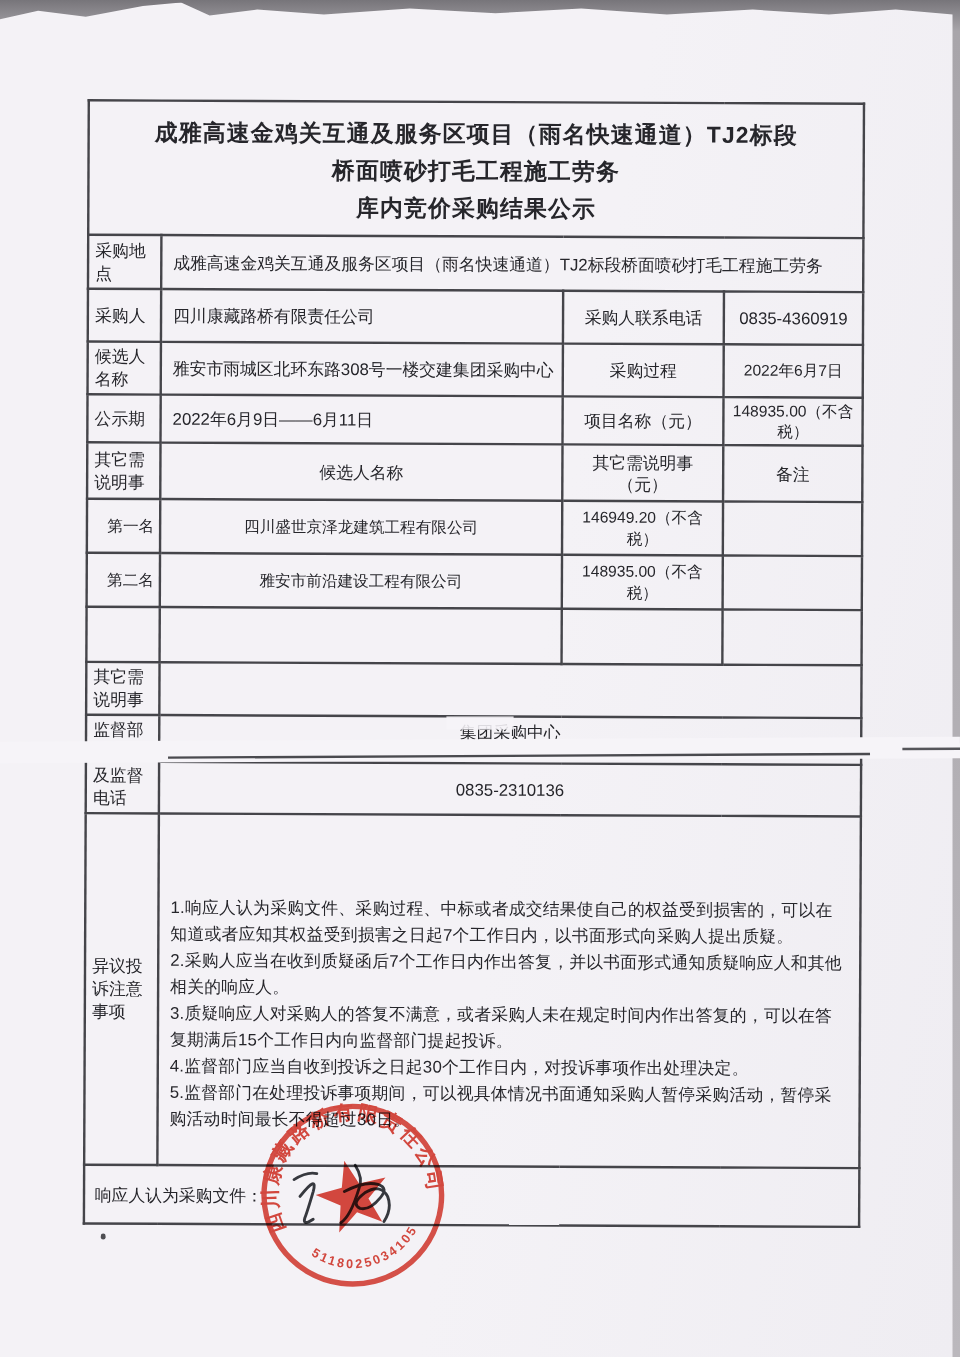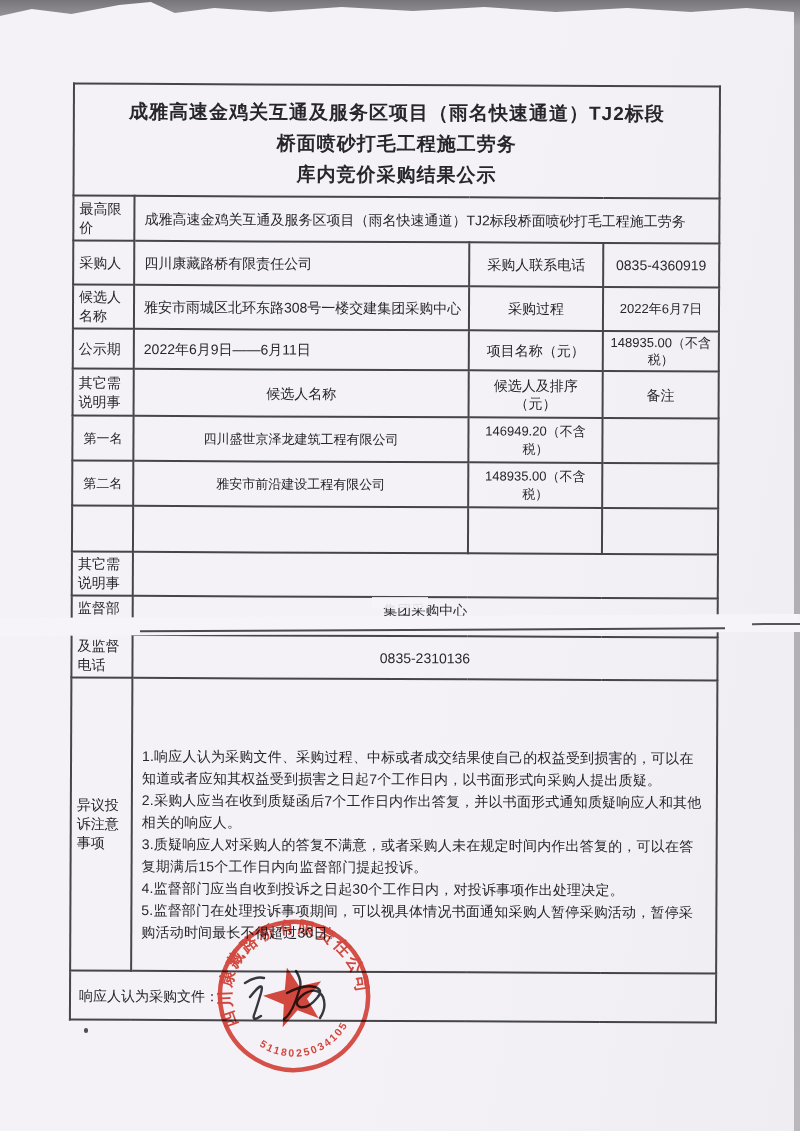--- a/index.html
+++ b/index.html
@@ -17,21 +17,21 @@
     position:absolute;left:73px;top:84px;width:646px;
     border-collapse:collapse;table-layout:fixed;
     transform:rotate(0.25deg);transform-origin:50% 0;
     color:#26262b;z-index:2;
   }
   td{border:2px solid #45454a;vertical-align:middle;padding:2px 4px;font-size:14px;line-height:18px;overflow:hidden;background:transparent;}
   td.title{vertical-align:top;text-align:center;font-size:19px;font-weight:700;letter-spacing:1px;line-height:31px;padding-top:11px;}
   td.lbl{font-size:14px;line-height:19px;padding:2px 2px 2px 5px;}
   td.v{padding-left:9px;}
   td.c{text-align:center;}
-  td.rank{text-align:center;font-size:13px;}
+  td.rank{text-align:right;font-size:13px;}
   td.small{font-size:13px;}
   td.maxp{font-size:13px;line-height:17px;text-align:center;padding:2px 6px;}
   td.supvtop{vertical-align:top;padding-top:3px;text-align:center;}
   td.obj{vertical-align:top;padding:66px 12px 6px 9px;font-size:14px;line-height:22px;letter-spacing:.2px;}
   td.sign{font-size:14px;padding-left:8px;}
   
   .scan-band{position:absolute;left:0;top:616px;width:800px;height:18px;background:#f6f4f8;transform:rotate(-0.3deg);z-index:5;}
   .band-line1{position:absolute;left:140px;top:13px;width:585px;height:2px;background:#4a4a4f;}
   .band-line2{position:absolute;left:752px;top:9px;width:48px;height:2px;background:#55555a;}
   .smudge{position:absolute;left:372px;top:597px;width:56px;height:11px;background:rgba(246,244,248,.88);z-index:6;}
@@ -56,21 +56,21 @@
     <tbody>
         <tr style="height:112px">
       <td colspan="4" class="title">
         <div>成雅高速金鸡关互通及服务区项目（雨名快速通道）TJ2标段</div>
         <div>桥面喷砂打毛工程施工劳务</div>
         <div>库内竞价采购结果公示</div>
       </td>
     </tr>
 
     <tr style="height:45px">
-      <td class="lbl">最高限价</td>
+      <td class="lbl">采购地点</td>
       <td colspan="3" class="v">成雅高速金鸡关互通及服务区项目（雨名快速通道）TJ2标段桥面喷砂打毛工程施工劳务</td>
     </tr>
 
     <tr style="height:44px">
       <td class="lbl">采购人</td>
       <td class="v">四川康藏路桥有限责任公司</td>
       <td class="c">采购人联系电话</td>
       <td class="c">0835-4360919</td>
     </tr>
 
@@ -84,21 +84,21 @@
     <tr style="height:38px">
       <td class="lbl">公示期</td>
       <td class="v">2022年6月9日——6月11日</td>
       <td class="c">项目名称（元）</td>
       <td class="maxp">148935.00（不含税）</td>
     </tr>
 
     <tr style="height:47px">
       <td class="lbl">其它需说明事</td>
       <td class="c">候选人名称</td>
-      <td class="c">候选人及排序（元）</td>
+      <td class="c">其它需说明事（元）</td>
       <td class="c">备注</td>
     </tr>
 
     <tr style="height:45px">
       <td class="rank">第一名</td>
       <td class="c small">四川盛世京泽龙建筑工程有限公司</td>
       <td class="c small">146949.20（不含税）</td>
       <td class="c"></td>
     </tr>
 

